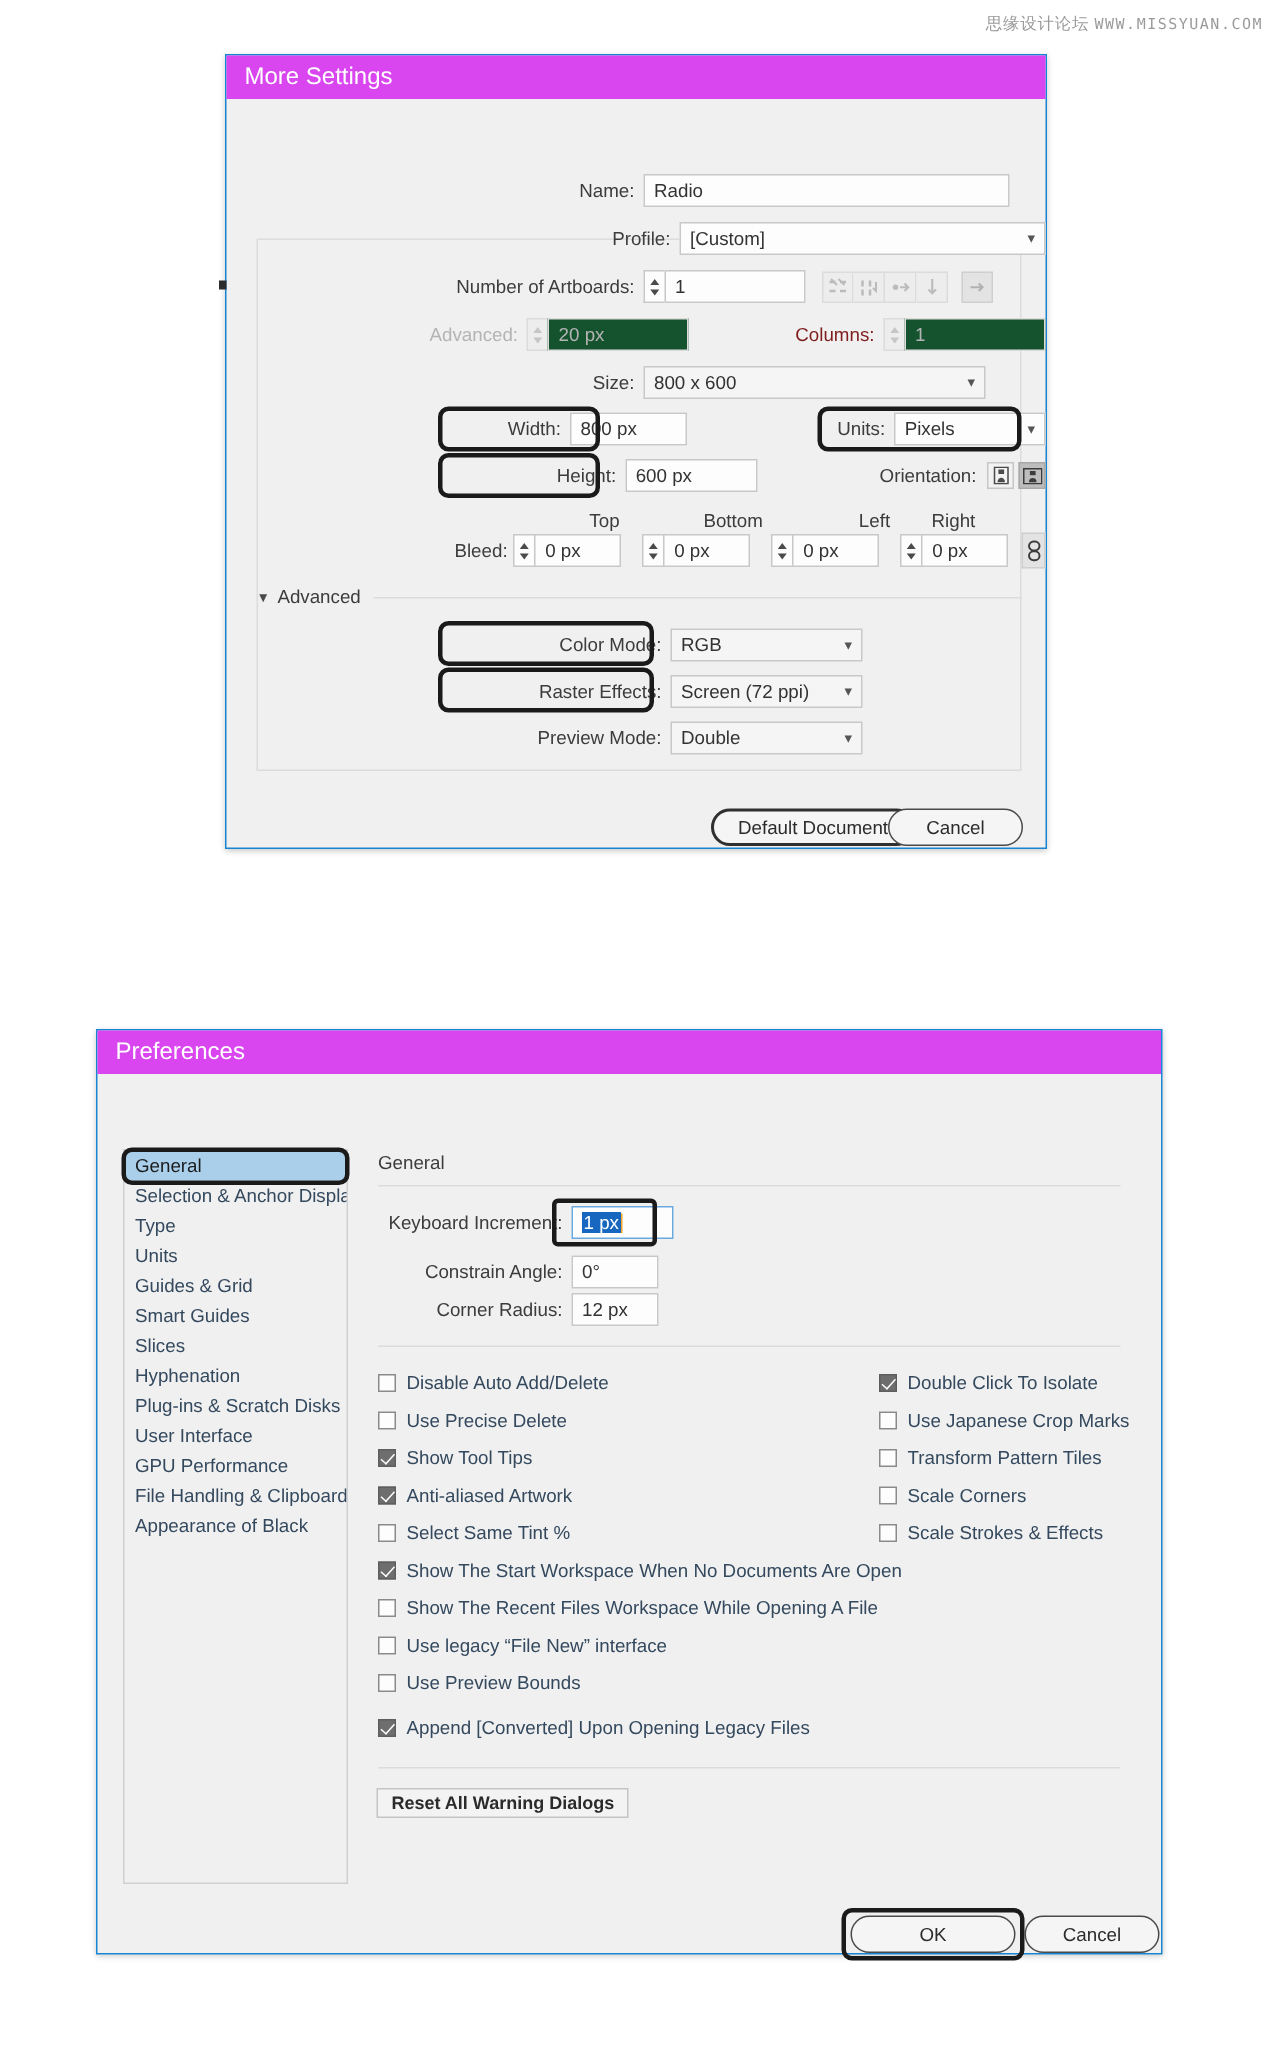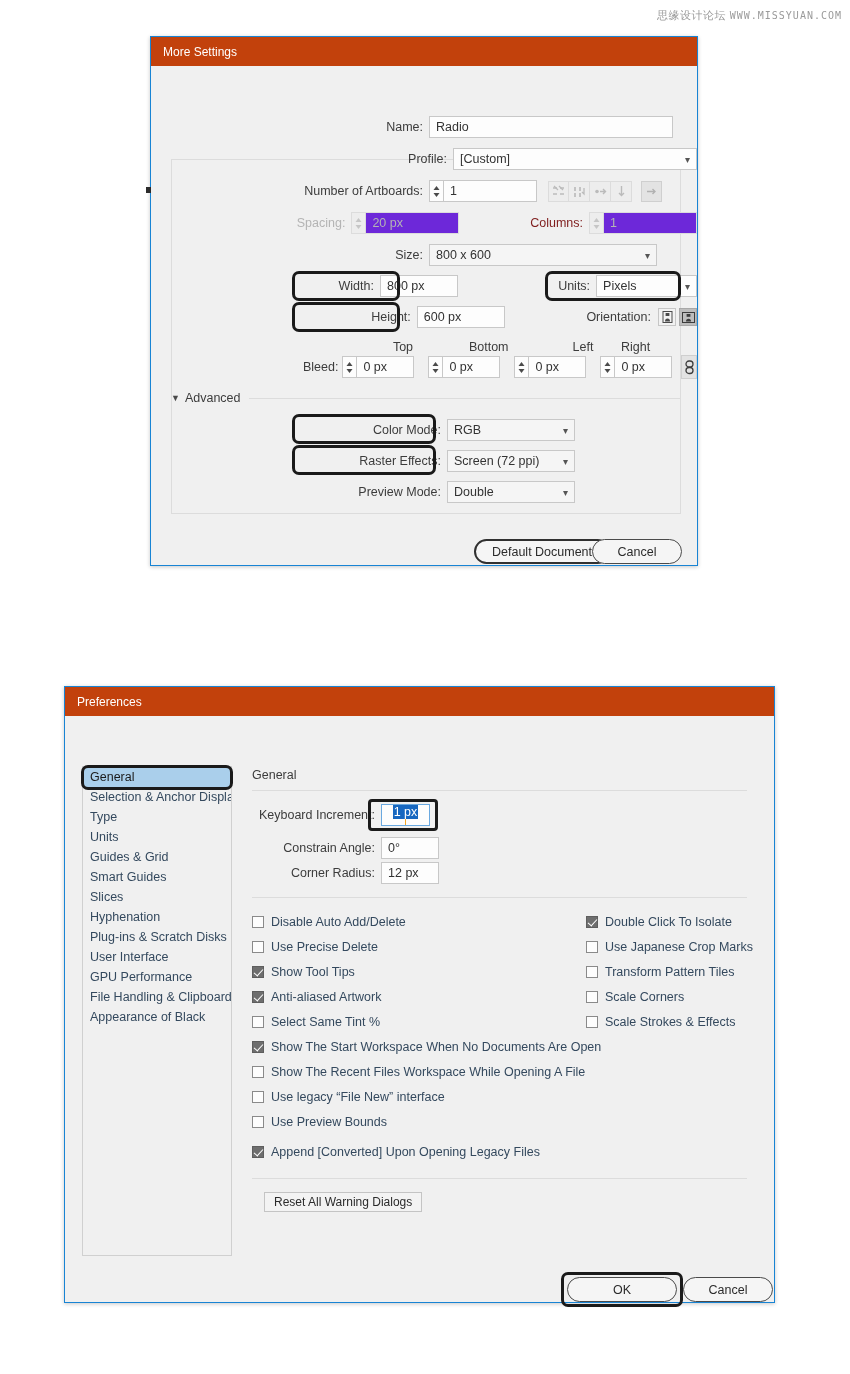--- a/index.html
+++ b/index.html
@@ -21,39 +21,39 @@
   .watermark .wm-url { font-family: "DejaVu Sans Mono", monospace; font-size: 10px; letter-spacing: 1px; }
 
   
   .dialog {
     position: absolute;
     background: #f0f0f0;
     border: 1px solid #1884d4;
     box-shadow: 0 1px 4px rgba(0,0,0,.22);
   }
   .titlebar {
-    height: 29px; background: #c2410c; color: #ffffff;
+    height: 29px; background: #d946ef; color: #ffffff;
     display: flex; align-items: center; padding-left: 12px;
-    font-size: 12px;
+    font-size: 16px;
   }
   .dlg-body { position: relative; }
 
   
   .row { display: flex; align-items: center; position: absolute; }
   .lbl {
     font-size: 12.5px; color: #3c3c3c; text-align: right;
     white-space: nowrap;
   }
   .fld {
     background: #fdfdfd; border: 1px solid #c8c8c8;
     font-size: 12.5px; color: #333; height: 22px;
     display: flex; align-items: center; padding: 0 6px;
     font-family: "Liberation Sans", sans-serif;
   }
-  .fld.disabled { background: #6d28d9; border-color: #dcdcdc; color: #b4b4b4; }
+  .fld.disabled { background: #14532d; border-color: #dcdcdc; color: #b4b4b4; }
   .sel {
     background: #fdfdfd; border: 1px solid #c8c8c8;
     font-size: 12.5px; color: #333; height: 22px;
     display: flex; align-items: center; padding: 0 6px;
     justify-content: space-between;
   }
   .sel .chev { color: #555; font-size: 10px; margin-left: 6px; }
   .sel.flat { background: #f5f5f5; }
 
   
@@ -220,21 +220,21 @@
           </div>
           <div class="iconbtn plain" style="margin-left:9px;">
             <svg width="13" height="13" viewBox="0 0 13 13" opacity=".35">
                 <path d="M2 6.5h8M7.5 4l2.5 2.5L7.5 9" stroke="#555" stroke-width="1.4" fill="none"></path>
               </svg>
           </div>
         </div>
       </div>
 
       <div class="row" style="left:0; top:146px; width:100%;">
-        <div class="lbl" style="width:272px; color:#b4b4b4;">Spacing:</div>
+        <div class="lbl" style="width:272px; color:#b4b4b4;">Advanced:</div>
         <div style="display:flex; margin-left:6px;">
           <div class="spin disabled">
             <svg width="9" height="13" viewBox="0 0 9 13">
                 <path d="M4.5 1 L7.5 5 L1.5 5 Z" fill="currentColor"></path>
                 <path d="M4.5 12 L7.5 8 L1.5 8 Z" fill="currentColor"></path>
               </svg>
           </div>
           <div class="fld disabled" style="width:94px;">
             <span>20 px</span>
           </div>
@@ -456,21 +456,21 @@
           </div>
       </div>
 
       <div class="hl" style="left:16px; top:49px; width:152px; height:25px;"></div>
 
       <div class="section-title" style="left:187px; top:52px;">General</div>
       <div class="hr" style="left:187px; top:74px; width:495px;"></div>
 
       <div class="row" style="left:187px; top:88px;">
         <div class="lbl" style="width:123px;">Keyboard Increment:</div>
-        <div class="fld" style="margin-left:6px; width:49px; border-color:#6aa9e0;flex-direction:column;">
+        <div class="fld" style="margin-left:6px; width:68px; border-color:#6aa9e0;">
           <span class="sel-text">1 px</span>
             <span class="caret"></span>
         </div>
       </div>
       <div class="hl sq" style="left:303px; top:83px; width:70px; height:32px;"></div>
 
       <div class="row" style="left:187px; top:121px;">
         <div class="lbl" style="width:123px;">Constrain Angle:</div>
         <div class="fld" style="margin-left:6px; width:58px;">
           <span>0°</span>
@@ -543,21 +543,21 @@
         <span class="cb"></span>
         <span class="cbtxt">Scale Corners</span>
       </div>
       <div class="cbrow" style="left:521px; top:299px;">
         <span class="cb"></span>
         <span class="cbtxt">Scale Strokes &amp; Effects</span>
       </div>
 
       <div class="hr" style="left:187px; top:462px; width:495px;"></div>
 
-      <div class="reset-btn" style="left:199px; top:476px;">
+      <div class="reset-btn" style="left:186px; top:476px;font-weight:bold;">
         <span>Reset All Warning Dialogs</span>
       </div>
 
       <div class="pill" style="position:absolute; left:502px; top:561px; width:110px;">
         <span>OK</span>
       </div>
       <div class="pill" style="position:absolute; left:618px; top:561px; width:90px;">
         <span>Cancel</span>
       </div>
       <div class="hl" style="left:496px; top:556px; width:122px; height:35px;"></div>

